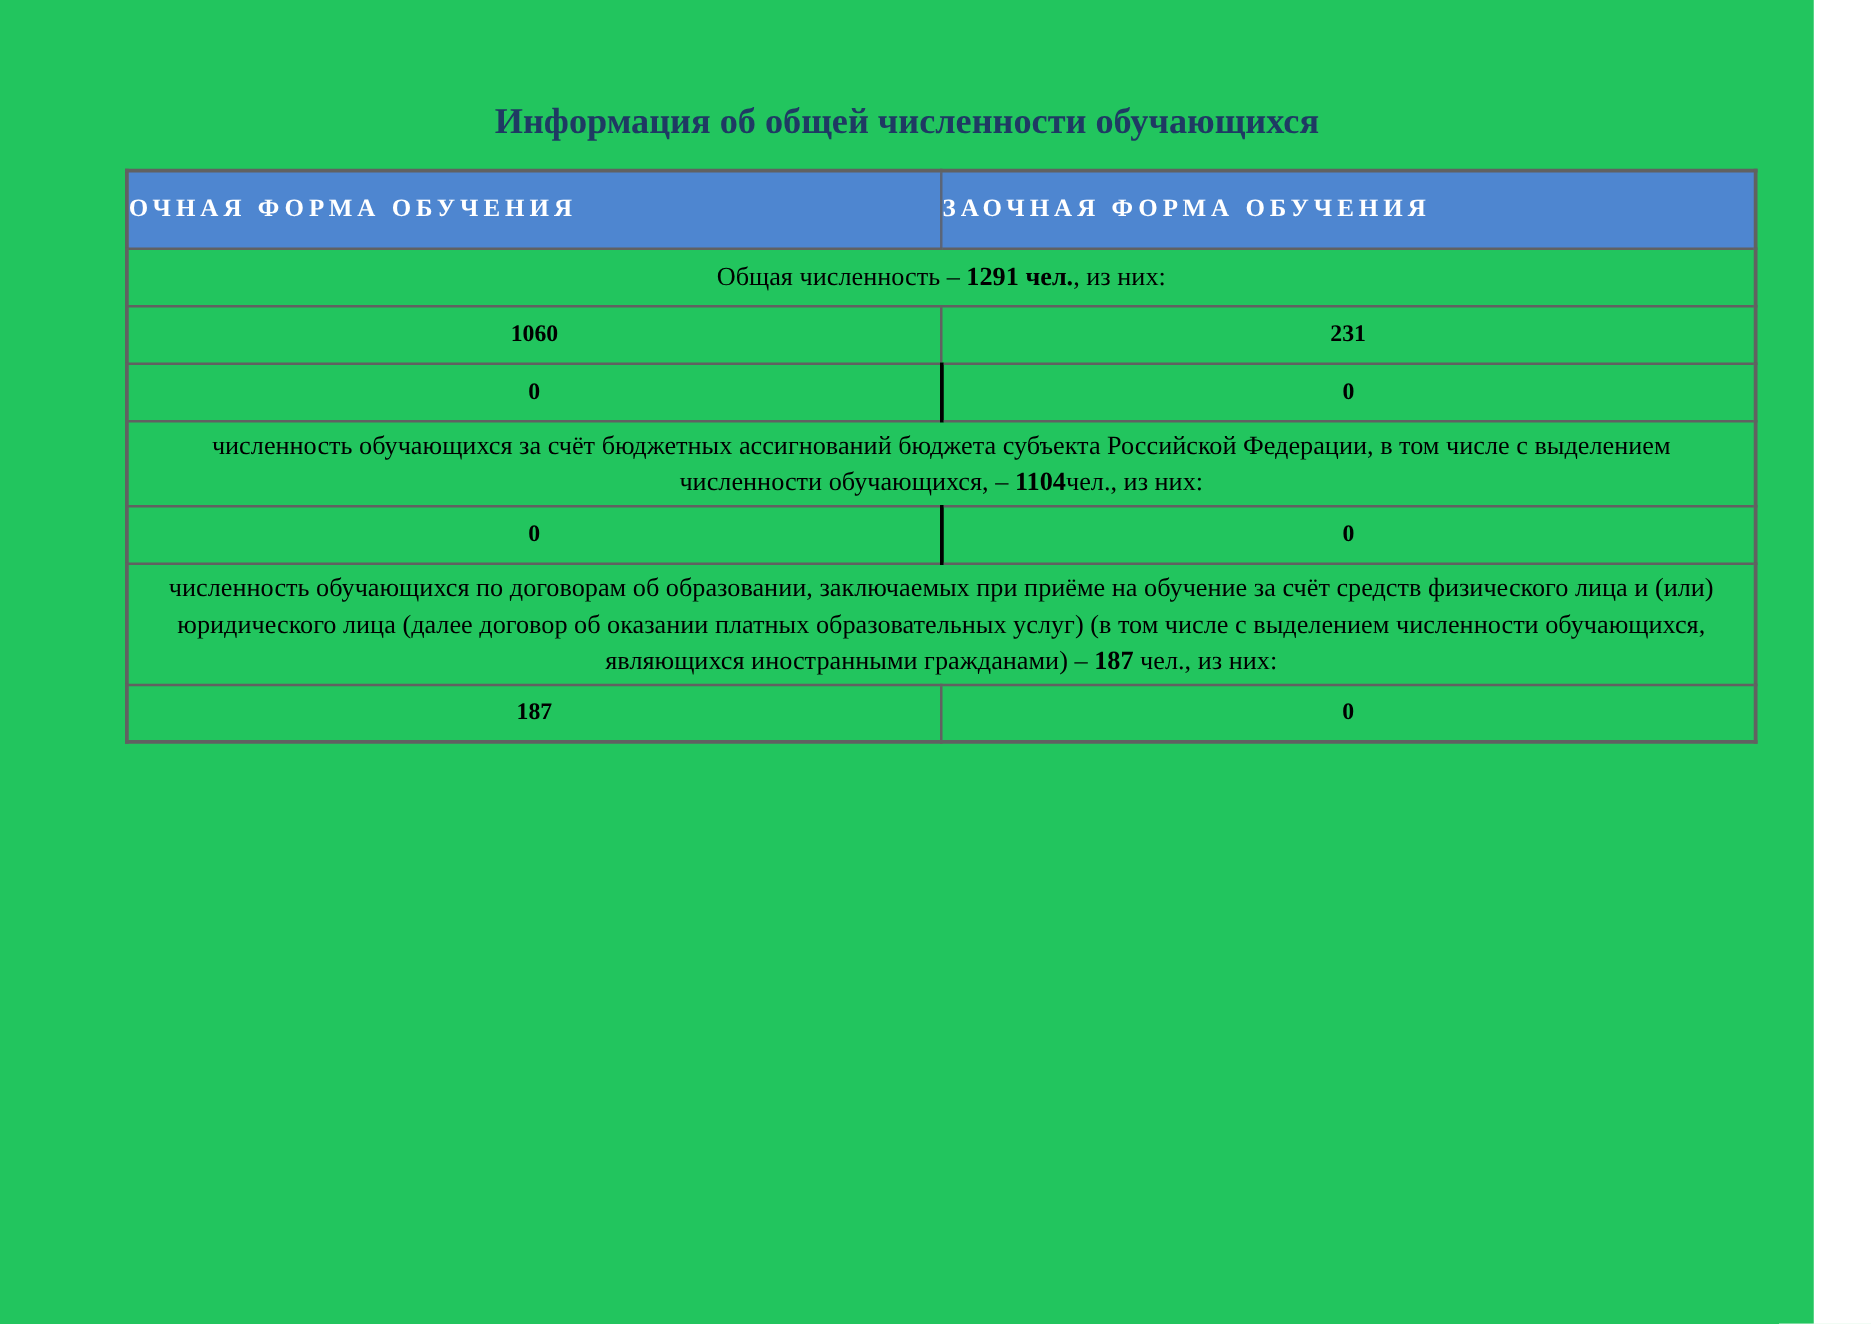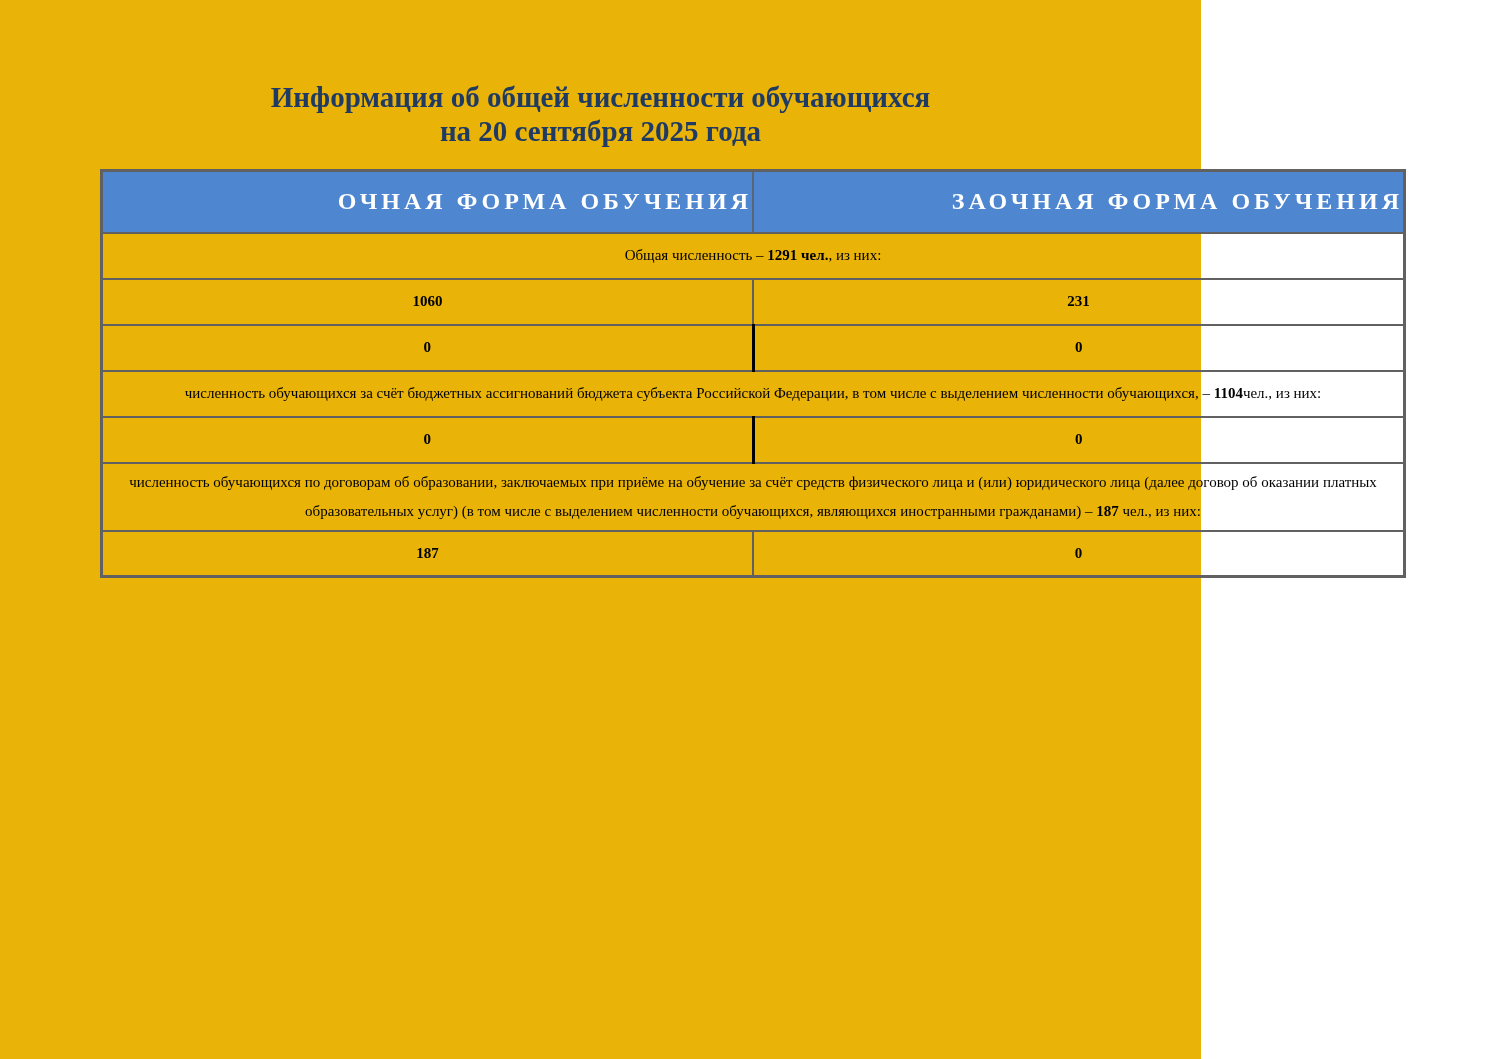--- a/index.html
+++ b/index.html
@@ -5,23 +5,23 @@
   * { margin: 0; padding: 0; box-sizing: border-box; }
   html, body { background: #ffffff; }
   body {
     width: 1497px;
     height: 1059px;
     font-family: "Liberation Serif", "DejaVu Serif", serif;
     color: #000000;
     overflow: hidden;
   }
   .page {
-    width: 1201px;
+    width: 1451px;
     height: 1059px;
-    background: #eab308;
+    background: #22c55e;
     position: relative;
   }
   .doc-title {
     padding-top: 80px;
     text-align: center;
     color: #1f3a63;
     font-weight: bold;
     font-size: 29px;
     line-height: 34px;
   }
@@ -34,61 +34,60 @@
   }
   .doc-table col { width: 50%; }
   .doc-table th, .doc-table td {
     border: 2px solid #616161;
   }
   .doc-table { border: 3px solid #616161; }
   th.hdr {
     background: #4e86d0;
     color: #ffffff;
     font-weight: bold;
-    font-size: 24px;
+    font-size: 20px;
     letter-spacing: 4px;
-    text-align: right;
+    text-align: left;
     vertical-align: middle;
     height: 62px;
     border-color: #5a6578;
     border-top-color: #616161;
     border-bottom-color: #616161;
   }
   td.label-cell {
     text-align: center;
     vertical-align: middle;
-    font-size: 15px;
+    font-size: 21px;
     line-height: 29px;
     height: 46px;
     padding: 4px 16px;
   }
   td.value-cell {
     text-align: center;
     vertical-align: middle;
-    font-size: 15px;
+    font-size: 19px;
     font-weight: bold;
     height: 46px;
     padding: 4px 10px;
   }
   td.divider-black {
     border-right: 3px solid #000000;
   }
   td.after-black {
     border-left: 3px solid #000000;
   }
   strong { font-weight: bold; }
 </style>
 </head>
 <body>
 
 <div class="page">
 
   <header class="doc-title">
     <div>Информация об общей численности обучающихся</div>
-    <div>на 20 сентября 2025 года</div>
   </header>
 
   <table class="doc-table">
     <colgroup>
         <col>
         <col>
       </colgroup>
     <thead>
       <tr>
         <th class="hdr">ОЧНАЯ ФОРМА ОБУЧЕНИЯ</th>

